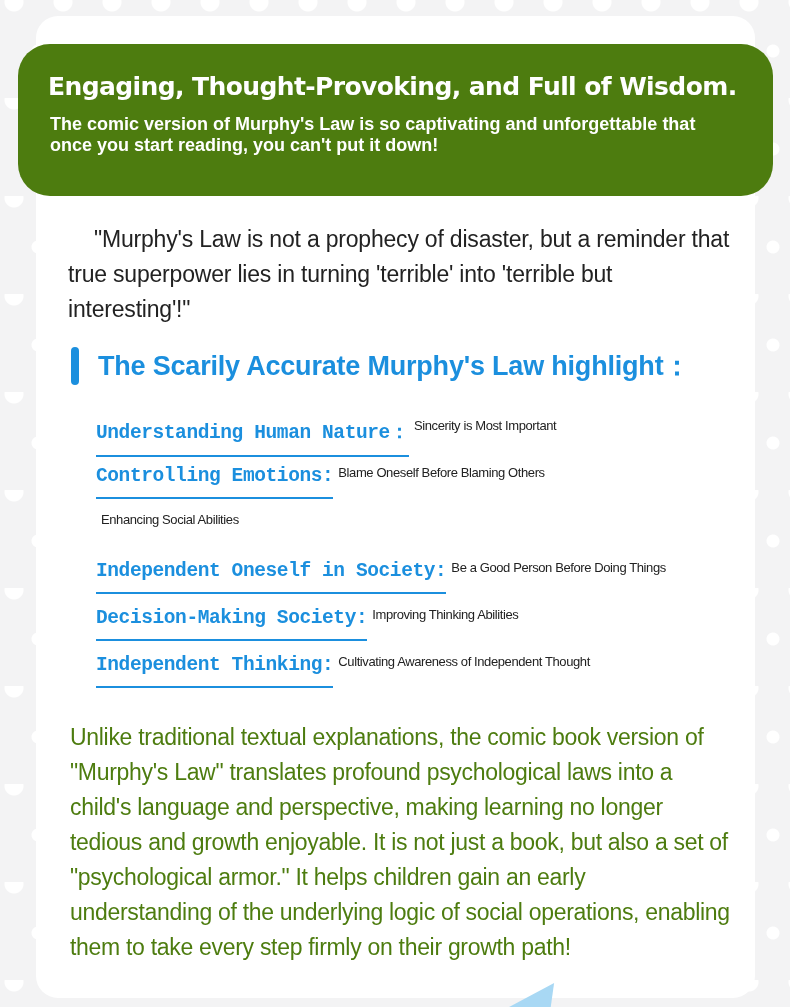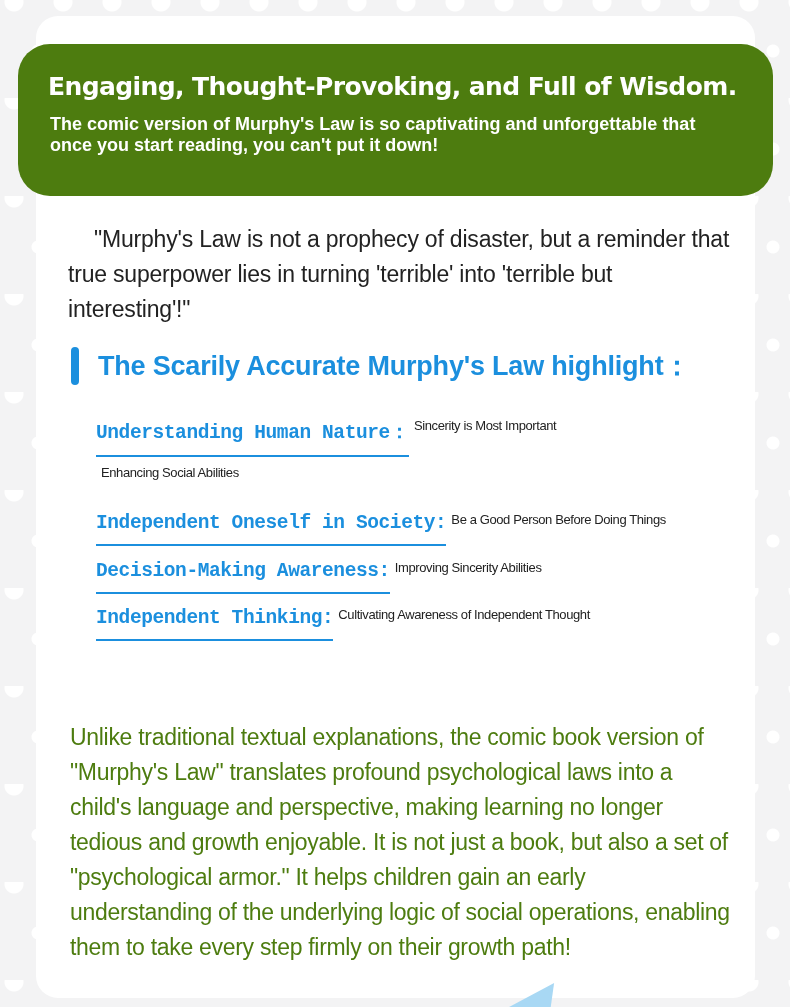--- a/index.html
+++ b/index.html
@@ -162,29 +162,33 @@
   <span class="section-bar"></span>
   <span class="section-title">The Scarily Accurate Murphy's Law highlight：</span>
 </div>
 
 <ul class="highlights">
   <li>
     <span class="hl-key">Understanding Human Nature：</span>
     <span class="hl-val"> Sincerity is Most Important</span>
   </li>
   <li>
+    <span class="hl-key">Controlling Emotions:</span>
+    <span class="hl-val">Blame Oneself Before Blaming Others</span>
+  </li>
+  <li>
     <span class="hl-val">Enhancing Social Abilities</span>
   </li>
   <li>
     <span class="hl-key">Independent Oneself in Society:</span>
     <span class="hl-val">Be a Good Person Before Doing Things</span>
   </li>
   <li>
-    <span class="hl-key">Decision-Making Awareness:</span>
-    <span class="hl-val">Improving Sincerity Abilities</span>
+    <span class="hl-key">Decision-Making Society:</span>
+    <span class="hl-val">Improving Thinking Abilities</span>
   </li>
   <li>
     <span class="hl-key">Independent Thinking:</span>
     <span class="hl-val">Cultivating Awareness of Independent Thought</span>
   </li>
 </ul>
 
 <p class="body-text">Unlike traditional textual explanations, the comic book version of "Murphy's Law" translates profound psychological laws into a child's language and perspective, making learning no longer tedious and growth enjoyable. It is not just a book, but also a set of "psychological armor." It helps children gain an early understanding of the underlying logic of social operations, enabling them to take every step firmly on their growth path!</p>
 
 <div class="deco-shape"></div>

